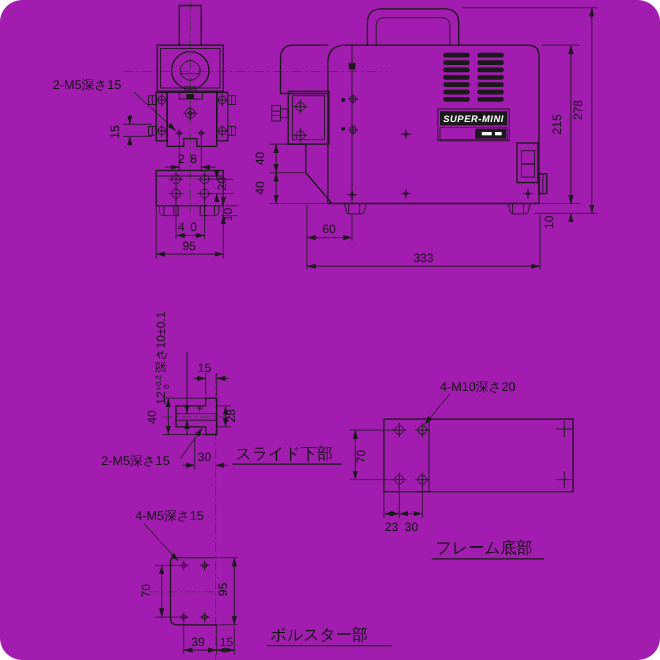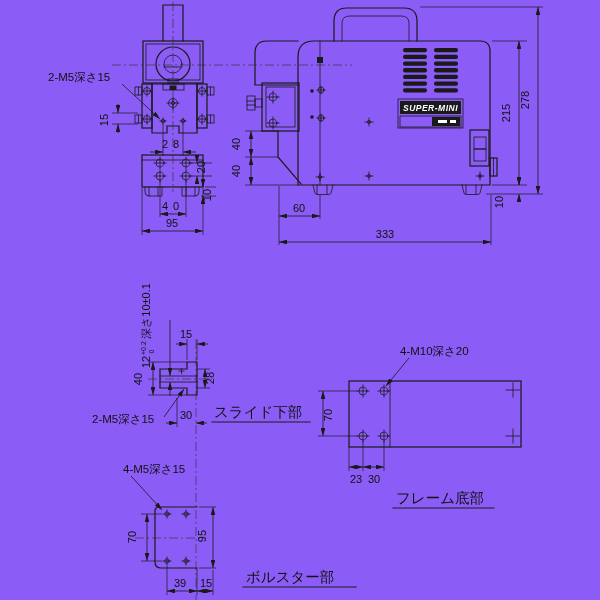--- a/index.html
+++ b/index.html
@@ -1,16 +1,16 @@
 <!DOCTYPE html>
 <html><head>
 <meta charset="utf-8">
 <style>
   html,body{margin:0;padding:0;background:#fff;}
-  #stage{width:600px;height:600px;position:relative;background:#8b5cf6;}
+  #stage{width:600px;height:600px;position:relative;background:#a21caf;border-radius:20px;}
   svg{display:block}
   .ln{stroke:#1a1a1a;stroke-width:1.2;fill:none;stroke-linecap:square}
   .lt{stroke:#1a1a1a;stroke-width:0.8;fill:none;stroke-linecap:square}
   .dm{stroke:#1a1a1a;stroke-width:0.7;fill:none}
   .cl{stroke:#3a3a3a;stroke-width:0.7;fill:none;stroke-dasharray:9 3 2 3}
   .da{stroke:#1a1a1a;stroke-width:0.8;fill:none;marker-start:url(#ar);marker-end:url(#ar)}
   .de{stroke:#1a1a1a;stroke-width:0.8;fill:none;marker-end:url(#ar)}
   .fill{fill:#1a1a1a;stroke:none}
   text{font-family:"Liberation Sans","DejaVu Sans",sans-serif;fill:#111}
   .dt{font-size:11px}

